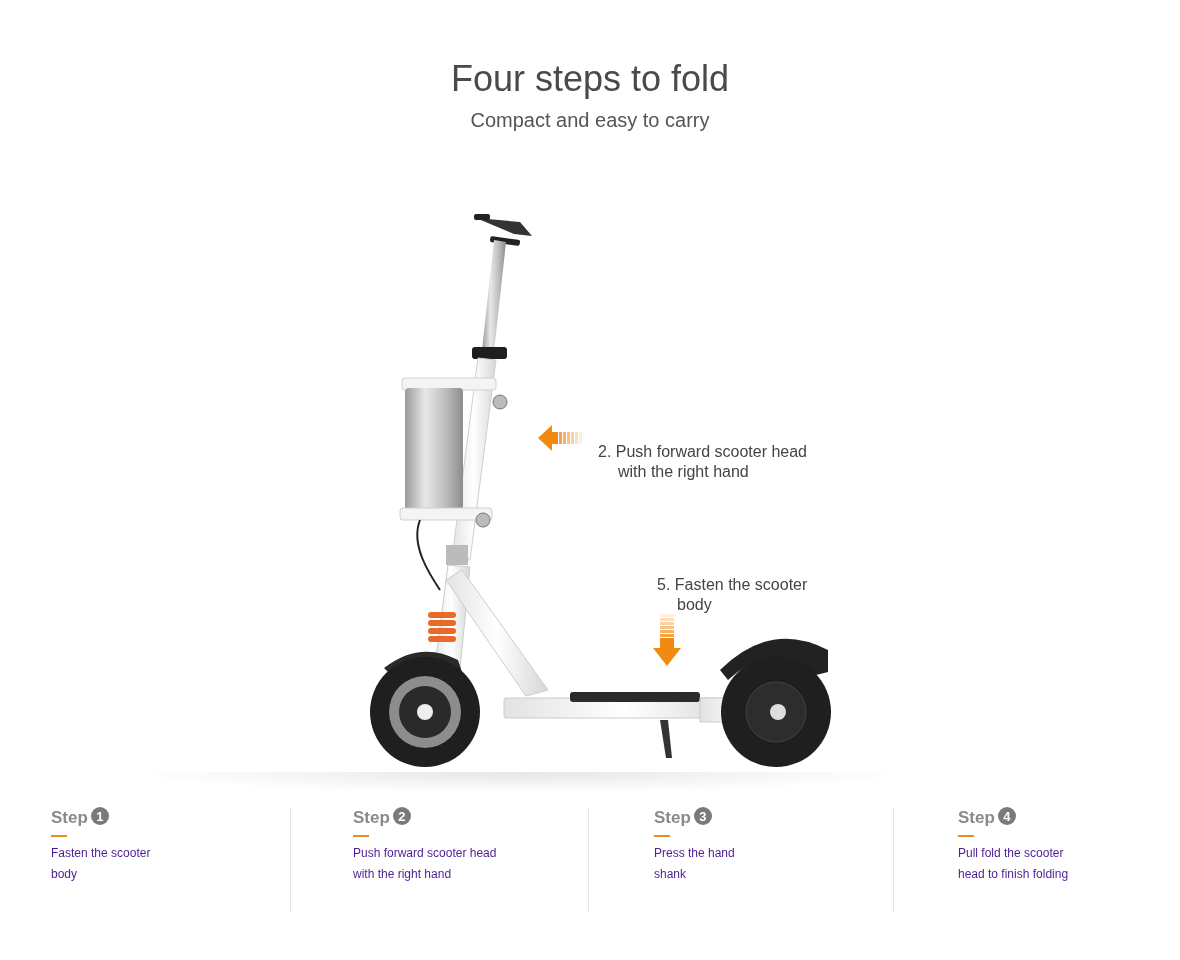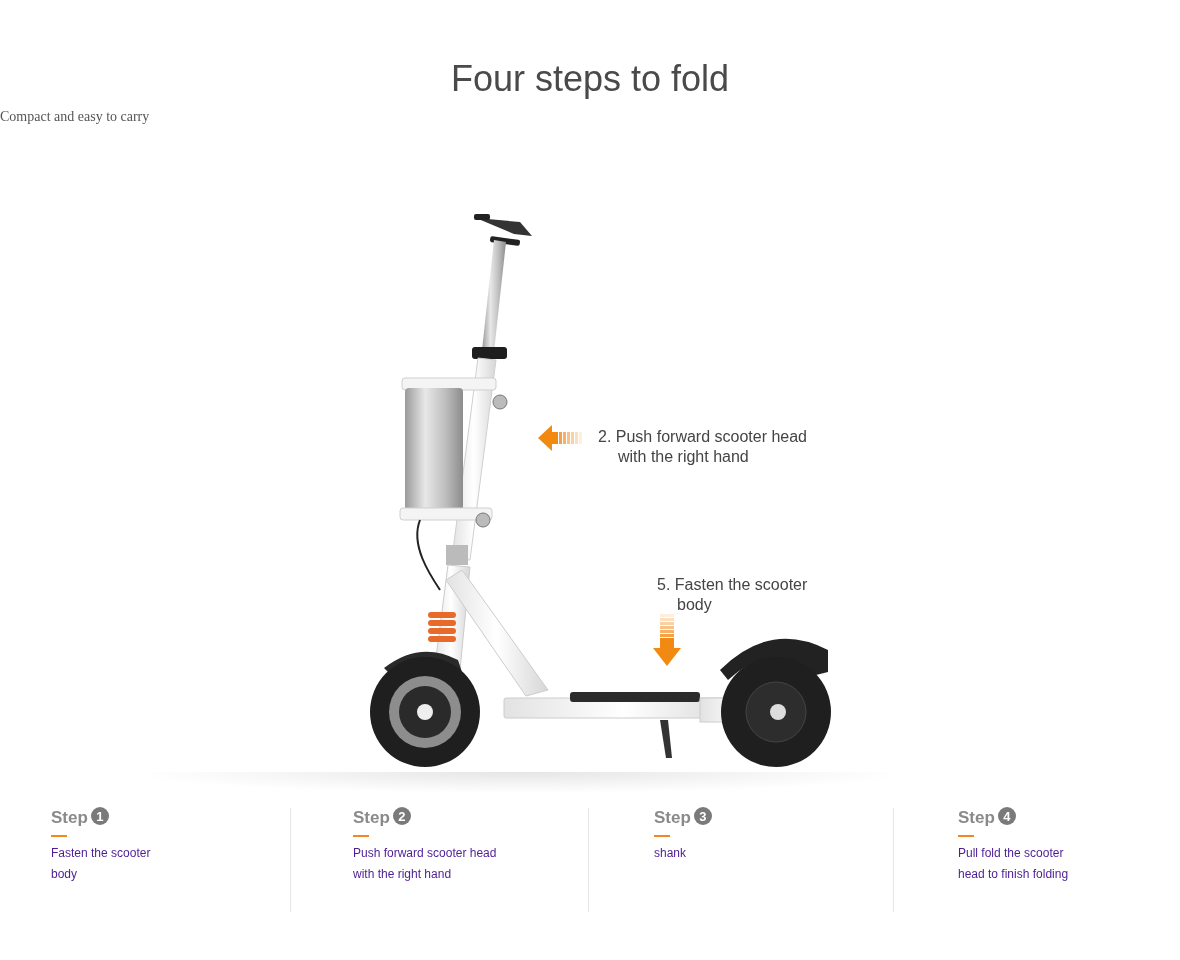--- a/index.html
+++ b/index.html
@@ -1,21 +1,21 @@
 <!DOCTYPE html>
 <html><head>
   <meta charset="utf-8">
   <style>
     html, body { margin:0; padding:0; background:#fff; }
     body { width:1180px; height:960px; position:relative; overflow:hidden;
            font-family:"Liberation Sans", sans-serif; color:#444; }
     .title { position:absolute; top:58px; left:0; width:1180px; text-align:center;
              font-size:36px; color:#4a4a4a; }
-    .subtitle { position:absolute; top:109px; left:0; width:1180px; text-align:left;
-                font-size:14px; color:#555;font-family:Liberation Serif, serif; }
+    .subtitle { position:absolute; top:109px; left:0; width:1180px; text-align:center;
+                font-size:20px; color:#555; }
     .hero { position:absolute; left:0; top:190px; width:1180px; height:600px; }
     .floor-shadow { position:absolute; left:150px; top:772px; width:740px; height:20px;
                     background:radial-gradient(ellipse at center top, rgba(0,0,0,0.10) 0%, rgba(0,0,0,0.03) 50%, rgba(0,0,0,0) 75%); }
     .annot { position:absolute; font-size:16px; color:#444; line-height:20px; }
     .annot .indent { padding-left:20px; display:block; }
     .arrow-left { position:absolute; left:538px; top:425px; width:52px; height:26px; }
     .arrow-down { position:absolute; left:653px; top:614px; width:28px; height:54px; }
     .steps { position:absolute; top:808px; left:0; width:1180px; height:104px;padding-left:41px; }
     .step { position:absolute; top:0; height:104px; }
     .sep { position:absolute; top:0; width:1px; height:104px; background:#e6e6e6; }
@@ -95,21 +95,21 @@
 <svg class="arrow-left" viewBox="0 0 52 26">
   <polygon points="0,13 14,0 14,26" fill="#f28a12"></polygon>
   <rect x="14" y="7" width="6" height="12" fill="#f28a12"></rect>
   <rect x="21" y="7" width="3" height="12" fill="#f4a14a"></rect>
   <rect x="25" y="7" width="3" height="12" fill="#f6b167"></rect>
   <rect x="29" y="7" width="3" height="12" fill="#f8c185"></rect>
   <rect x="33" y="7" width="3" height="12" fill="#fad1a3"></rect>
   <rect x="37" y="7" width="3" height="12" fill="#fbdfc0"></rect>
   <rect x="41" y="7" width="3" height="12" fill="#fdeedd"></rect>
 </svg>
-<div class="annot" style="left:598px; top:427px;">
+<div class="annot" style="left:598px; top:442px;">
   <span>2. Push forward scooter head</span>
   <span class="indent">with the right hand</span>
 </div>
 
 <div class="annot" style="left:657px; top:575px;">
   <span>5. Fasten the scooter</span>
   <span class="indent">body</span>
 </div>
 <svg class="arrow-down" viewBox="0 0 28 54">
   <rect x="7" y="0" width="14" height="3" fill="#fdeedd"></rect>
@@ -149,20 +149,21 @@
   </div>
   <div class="sep" style="left:588px;"></div>
 
   <div class="step" style="left:654px; width:230px;">
     <div class="step-head">
       <span>Step</span>
       <span class="step-num">3</span>
     </div>
     <div class="step-bar"></div>
     <div class="step-text">
+      <div>Press the hand</div>
       <div>shank</div>
     </div>
   </div>
   <div class="sep" style="left:893px;"></div>
 
   <div class="step" style="left:958px; width:210px;">
     <div class="step-head">
       <span>Step</span>
       <span class="step-num">4</span>
     </div>

